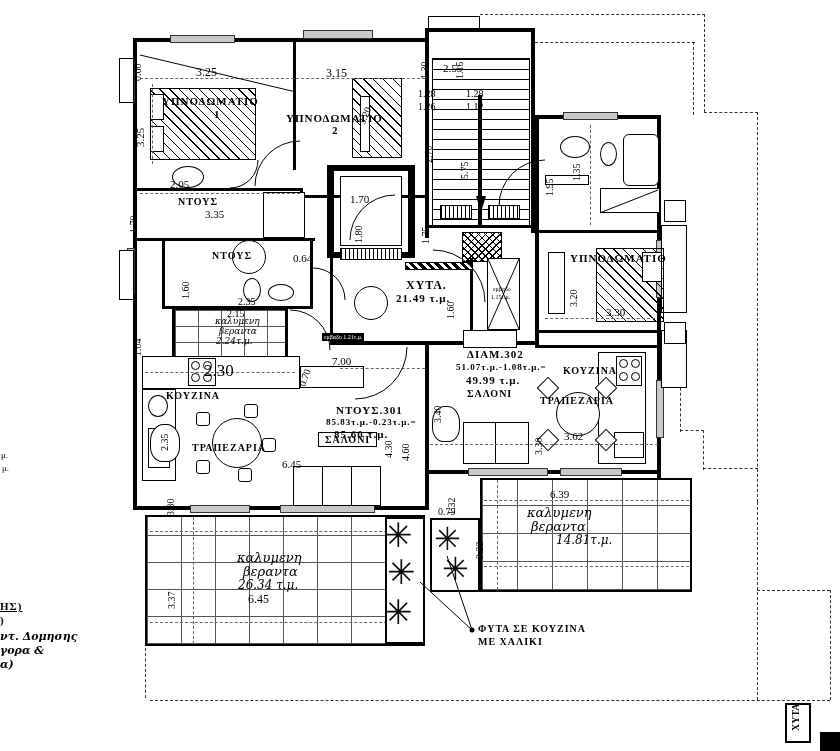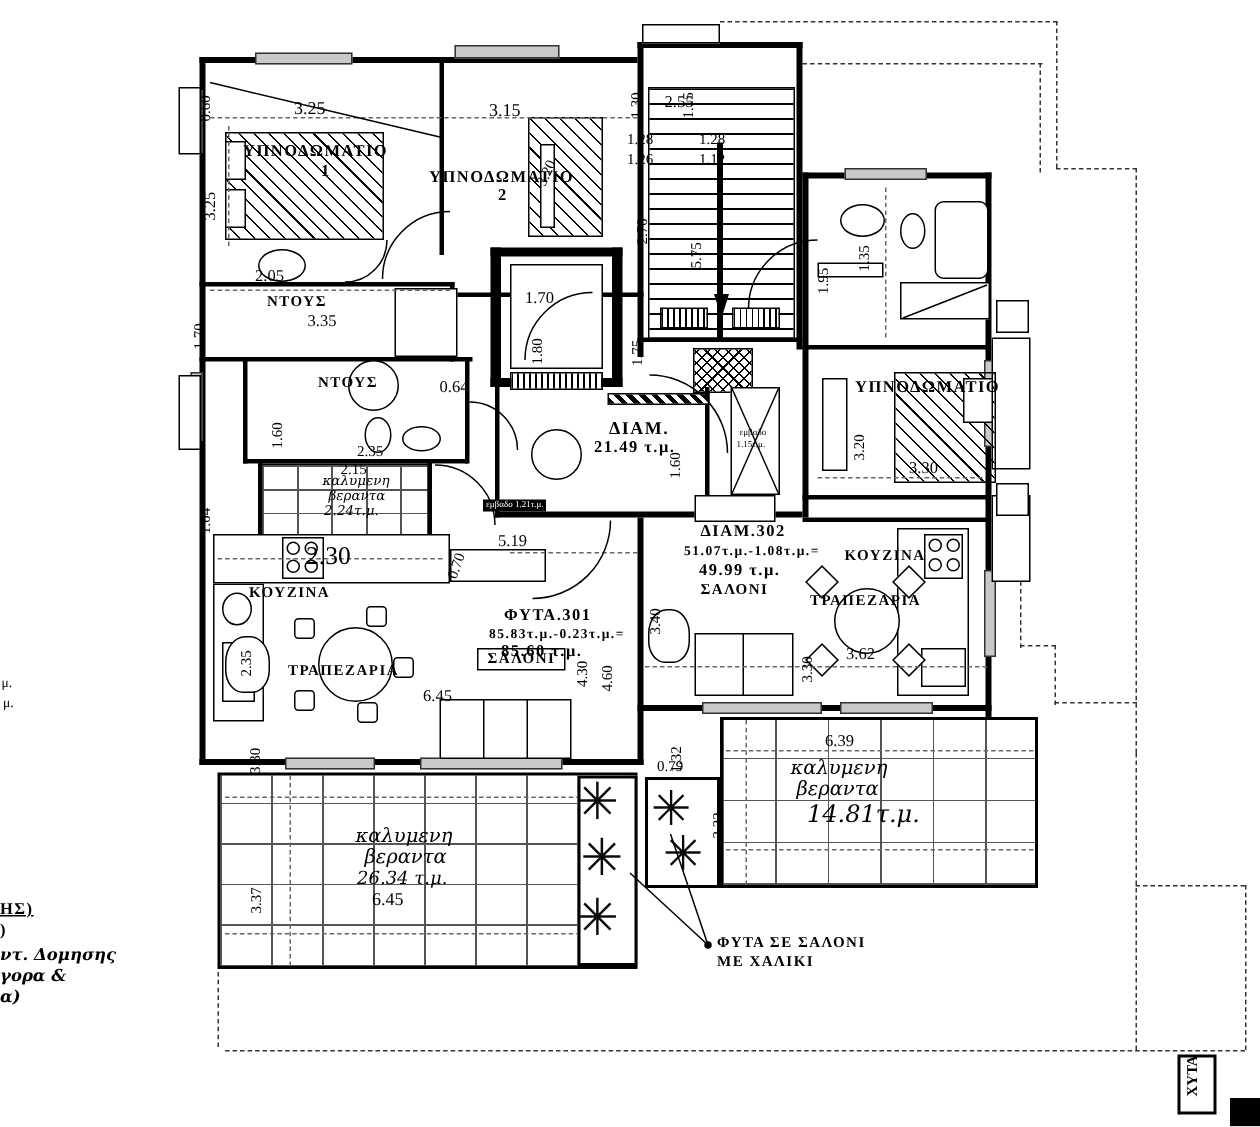--- a/index.html
+++ b/index.html
@@ -238,45 +238,45 @@
     <circle cx="472" cy="630" r="2.5" fill="#000"></circle>
   </svg>
 
   <span class="room" style="left:162px;top:95px">ΥΠΝΟΔΩΜΑΤΙΟ</span>
   <span class="room" style="left:214px;top:108px">1</span>
   <span class="room" style="left:286px;top:112px">ΥΠΝΟΔΩΜΑΤΙΟ</span>
   <span class="room" style="left:332px;top:124px">2</span>
   <span class="room" style="left:570px;top:252px">ΥΠΝΟΔΩΜΑΤΙΟ</span>
   <span class="room" style="left:178px;top:196px;font-size:10px">ΝΤΟΥΣ</span>
   <span class="room" style="left:212px;top:250px;font-size:10px">ΝΤΟΥΣ</span>
-  <span class="room" style="left:406px;top:278px;font-size:12px">ΔΙΑΜ.</span>
+  <span class="room" style="left:406px;top:278px;font-size:12px">ΧΥΤΑ.</span>
   <span class="room" style="left:396px;top:292px;font-size:11px">21.49 τ.μ.</span>
   <span class="room" style="left:166px;top:390px;font-size:10px">ΚΟΥΖΙΝΑ</span>
   <span class="room" style="left:563px;top:365px;font-size:10px">ΚΟΥΖΙΝΑ</span>
   <span class="room" style="left:192px;top:442px;font-size:10px">ΤΡΑΠΕΖΑΡΙΑ</span>
   <span class="room" style="left:540px;top:395px;font-size:10px">ΤΡΑΠΕΖΑΡΙΑ</span>
   <span class="room" style="left:318px;top:432px;font-size:10px;border:1px solid #000;padding:1px 6px">ΣΑΛΟΝΙ</span>
   <span class="room" style="left:467px;top:388px;font-size:10px">ΣΑΛΟΝΙ</span>
 
-  <span class="room" style="left:336px;top:404px;font-size:11px">ΦΥΤΑ.301</span>
+  <span class="room" style="left:336px;top:404px;font-size:11px">ΝΤΟΥΣ.301</span>
   <span class="room" style="left:326px;top:417px;font-size:9px">85.83τ.μ.-0.23τ.μ.=</span>
   <span class="room" style="left:334px;top:428px;font-size:11px">85.60 τ.μ.</span>
   <span class="room" style="left:467px;top:348px;font-size:11px">ΔΙΑΜ.302</span>
   <span class="room" style="left:456px;top:362px;font-size:9px">51.07τ.μ.-1.08τ.μ.=</span>
   <span class="room" style="left:466px;top:374px;font-size:11px">49.99 τ.μ.</span>
 
   <span class="script" style="left:215px;top:316px;font-size:9px">καλυμενη</span>
   <span class="script" style="left:219px;top:326px;font-size:9px">βεραντα</span>
   <span class="script" style="left:216px;top:336px;font-size:9px">2.24τ.μ.</span>
   <span class="script" style="left:237px;top:550px;font-size:13px">καλυμενη</span>
   <span class="script" style="left:243px;top:564px;font-size:13px">βεραντα</span>
   <span class="script" style="left:238px;top:578px;font-size:12px">26.34 τ.μ.</span>
   <span class="script" style="left:527px;top:505px;font-size:13px">καλυμενη</span>
   <span class="script" style="left:531px;top:519px;font-size:13px">βεραντα</span>
-  <span class="script" style="left:538px;top:533px;font-size:16px">14.81τ.μ.</span>
+  <span class="script" style="left:556px;top:533px;font-size:12px">14.81τ.μ.</span>
 
   <span class="tiny" style="left:493px;top:286px">εμβαδο</span>
   <span class="tiny" style="left:491px;top:294px">1.15τ.μ.</span>
   <span class="badge" style="left:322px;top:333px">εμβαδο 1.21τ.μ.</span>
 
   <span class="dim" style="left:196px;top:65px;font-size:12px">3.25</span>
   <span class="dim" style="left:326px;top:66px;font-size:12px">3.15</span>
   <span class="dim vert" style="left:143px;top:70px">0.60</span>
   <span class="dim vert" style="left:146px;top:135px;font-size:11px">3.25</span>
   <span class="dim" style="left:356px;top:110px;transform:rotate(-65deg)">3.20</span>
@@ -284,21 +284,21 @@
   <span class="dim" style="left:205px;top:208px;font-size:11px">3.35</span>
   <span class="dim vert" style="left:139px;top:222px">1.70</span>
   <span class="dim vert" style="left:191px;top:288px">1.60</span>
   <span class="dim" style="left:238px;top:296px">2.35</span>
   <span class="dim" style="left:293px;top:252px;font-size:11px">0.64</span>
   <span class="dim" style="left:227px;top:308px">2.15</span>
   <span class="dim vert" style="left:143px;top:345px">1.04</span>
   <span class="dim" style="left:204px;top:361px;font-size:17px">2.30</span>
   <span class="dim vert" style="left:170px;top:440px">2.35</span>
   <span class="dim vert" style="left:176px;top:505px">3.30</span>
-  <span class="dim" style="left:332px;top:355px;font-size:11px">5.19</span>
+  <span class="dim" style="left:332px;top:355px;font-size:11px">7.00</span>
   <span class="dim" style="left:296px;top:372px;transform:rotate(-70deg)">0.70</span>
   <span class="dim vert" style="left:394px;top:447px">4.30</span>
   <span class="dim vert" style="left:411px;top:450px">4.60</span>
   <span class="dim" style="left:282px;top:458px;font-size:11px">6.45</span>
   <span class="dim vert" style="left:430px;top:68px">1.30</span>
   <span class="dim vert" style="left:465px;top:68px">1.15</span>
   <span class="dim" style="left:443px;top:62px;font-size:11px">2.55</span>
   <span class="dim" style="left:418px;top:88px">1.28</span>
   <span class="dim" style="left:466px;top:88px">1.28</span>
   <span class="dim" style="left:418px;top:101px">1.26</span>
@@ -316,21 +316,21 @@
   <span class="dim vert" style="left:443px;top:412px">3.40</span>
   <span class="dim" style="left:564px;top:430px;font-size:11px">3.62</span>
   <span class="dim vert" style="left:544px;top:444px">3.30</span>
   <span class="dim vert" style="left:457px;top:504px">1.32</span>
   <span class="dim" style="left:438px;top:506px">0.79</span>
   <span class="dim vert" style="left:485px;top:548px">3.22</span>
   <span class="dim" style="left:550px;top:488px;font-size:11px">6.39</span>
   <span class="dim" style="left:248px;top:592px;font-size:12px">6.45</span>
   <span class="dim vert" style="left:177px;top:598px">3.37</span>
 
-  <span class="room" style="left:478px;top:623px;font-size:10px">ΦΥΤΑ ΣΕ ΣΑΛΟΝΙ</span>
+  <span class="room" style="left:478px;top:623px;font-size:10px">ΦΥΤΑ ΣΕ ΚΟΥΖΙΝΑ</span>
   <span class="room" style="left:478px;top:636px;font-size:10px">ΜΕ ΧΑΛΙΚΙ</span>
 
   <span class="dim" style="left:1px;top:450px;font-size:9px">μ.</span>
   <span class="dim" style="left:2px;top:463px;font-size:9px">μ.</span>
   <span class="room" style="left:0px;top:600px;font-size:11px;text-decoration:underline">ΗΣ)</span>
   <span class="room" style="left:0px;top:614px;font-size:11px">)</span>
   <span class="script" style="left:0px;top:630px;font-size:11px;font-weight:bold">ντ. Δομησης</span>
   <span class="script" style="left:0px;top:644px;font-size:11px;font-weight:bold">γορα &amp;</span>
   <span class="script" style="left:0px;top:658px;font-size:11px;font-weight:bold">α)</span>
 

